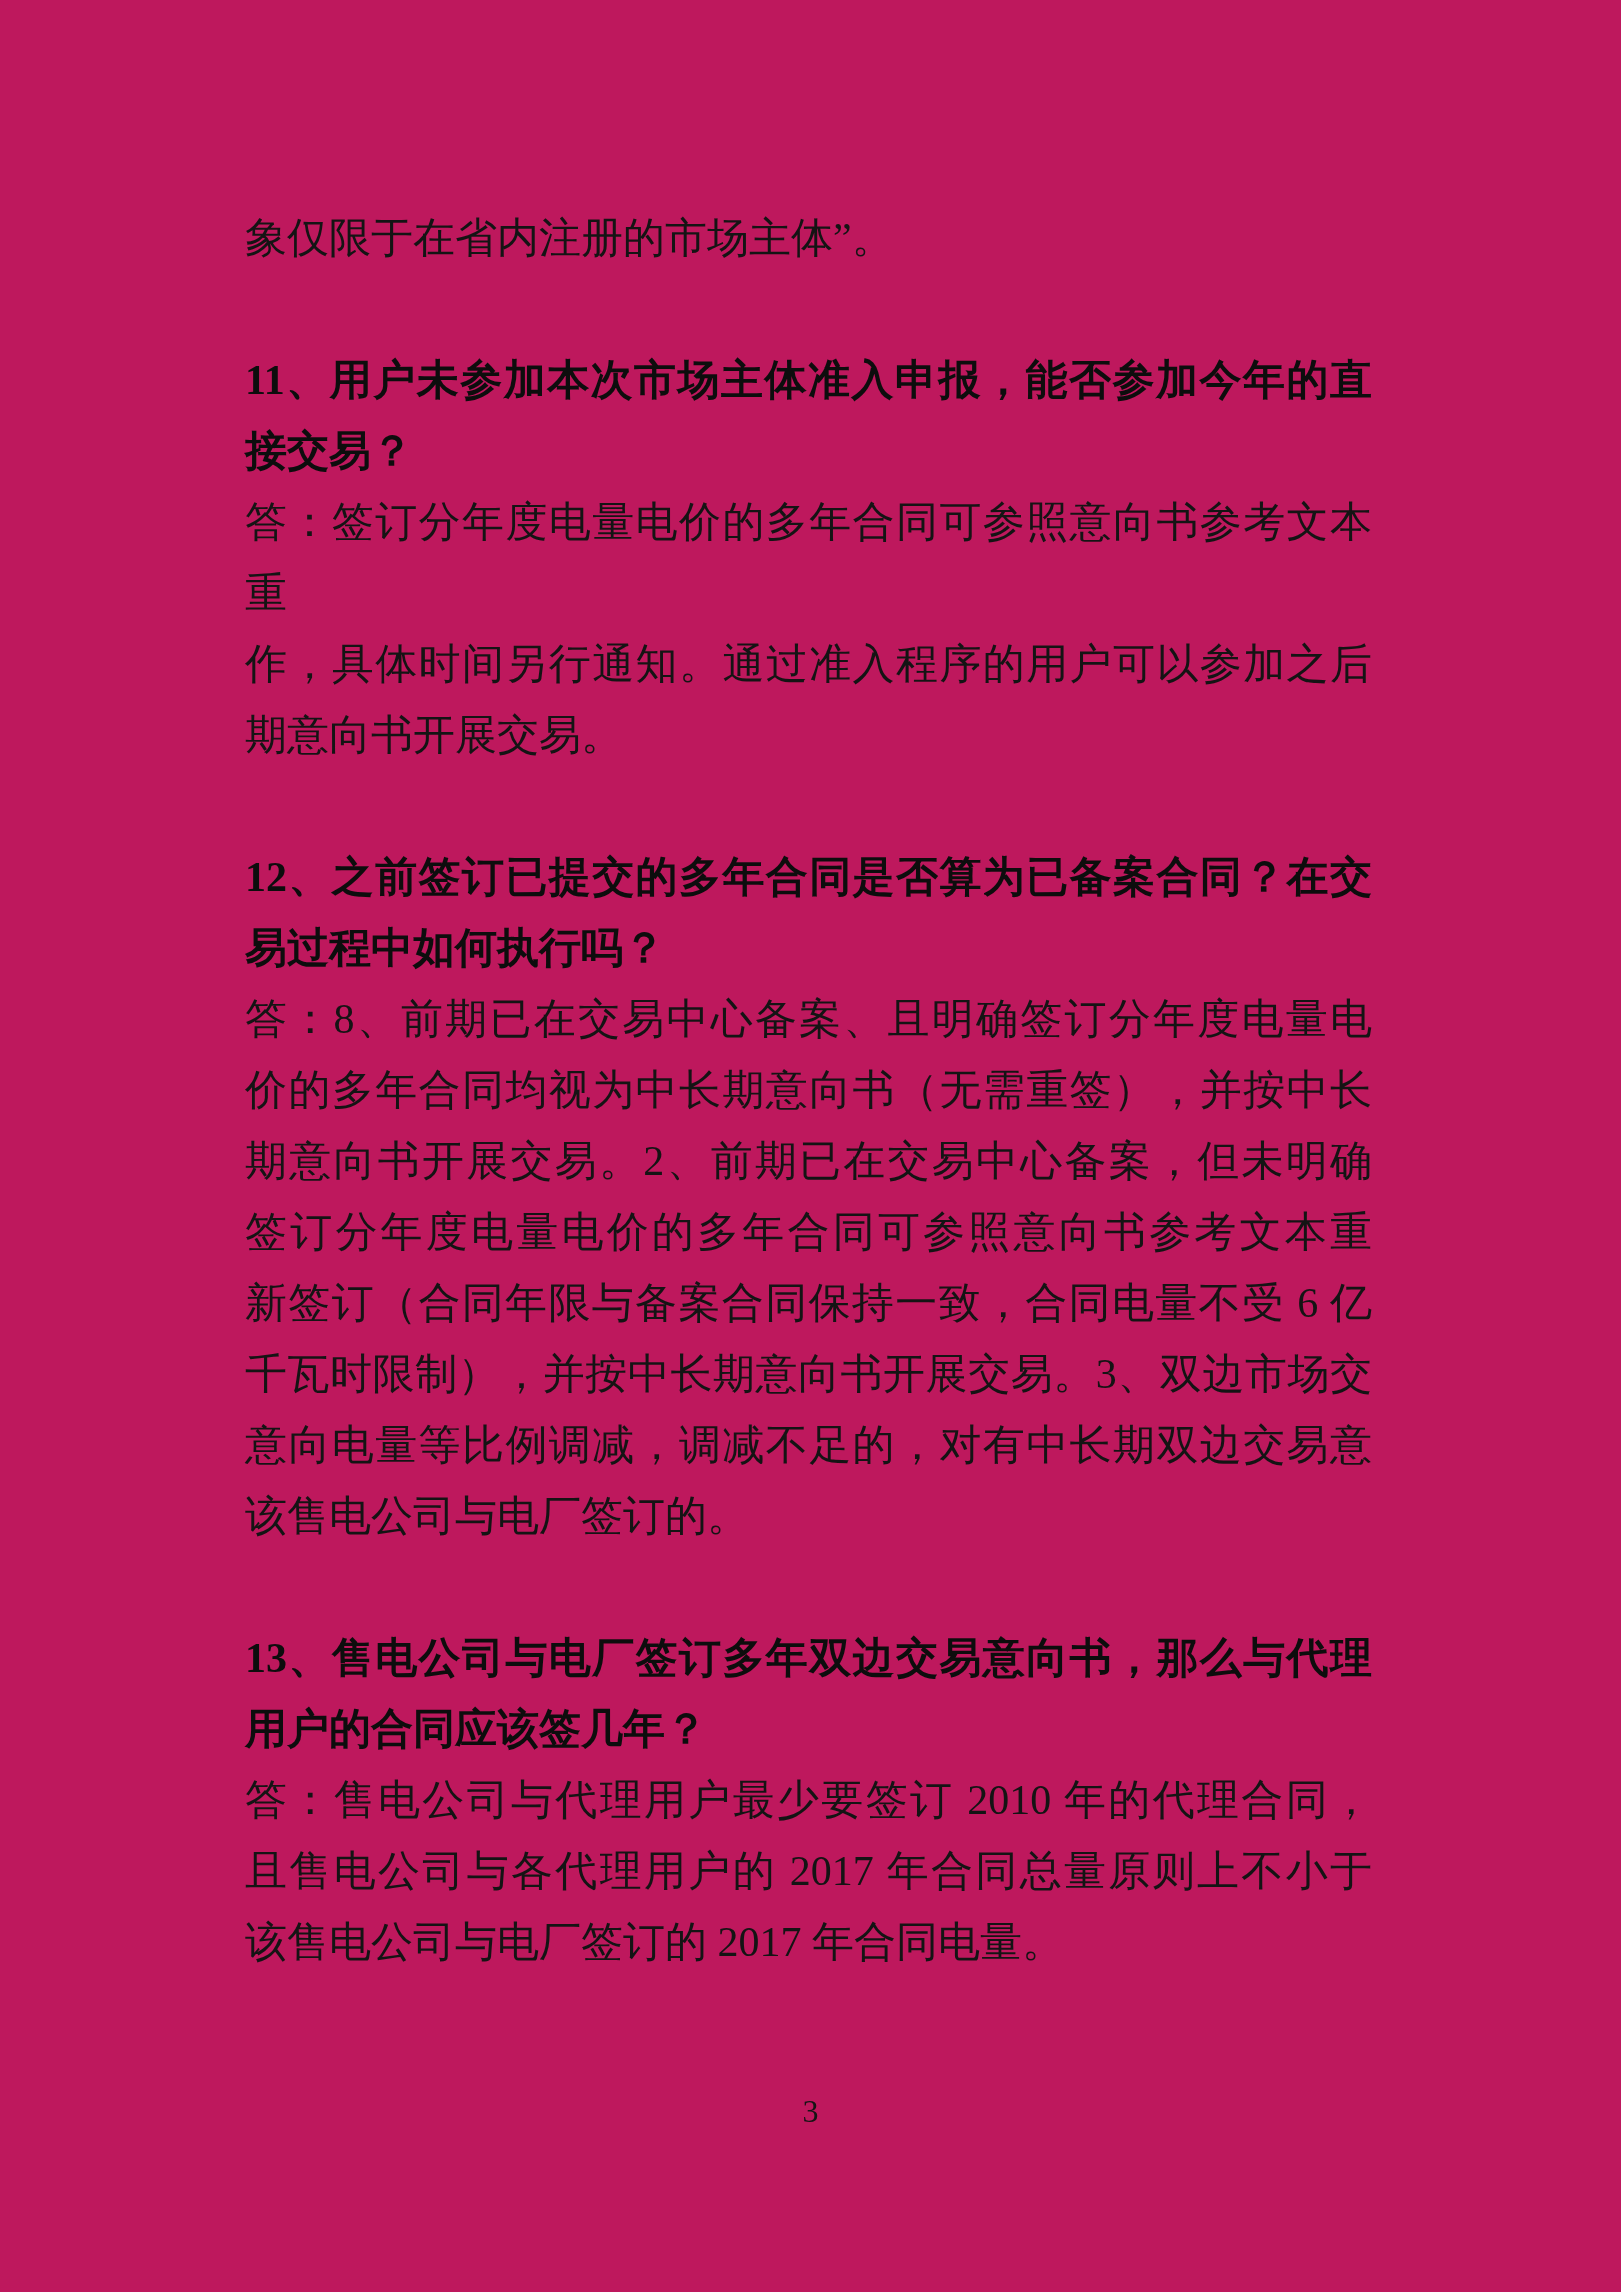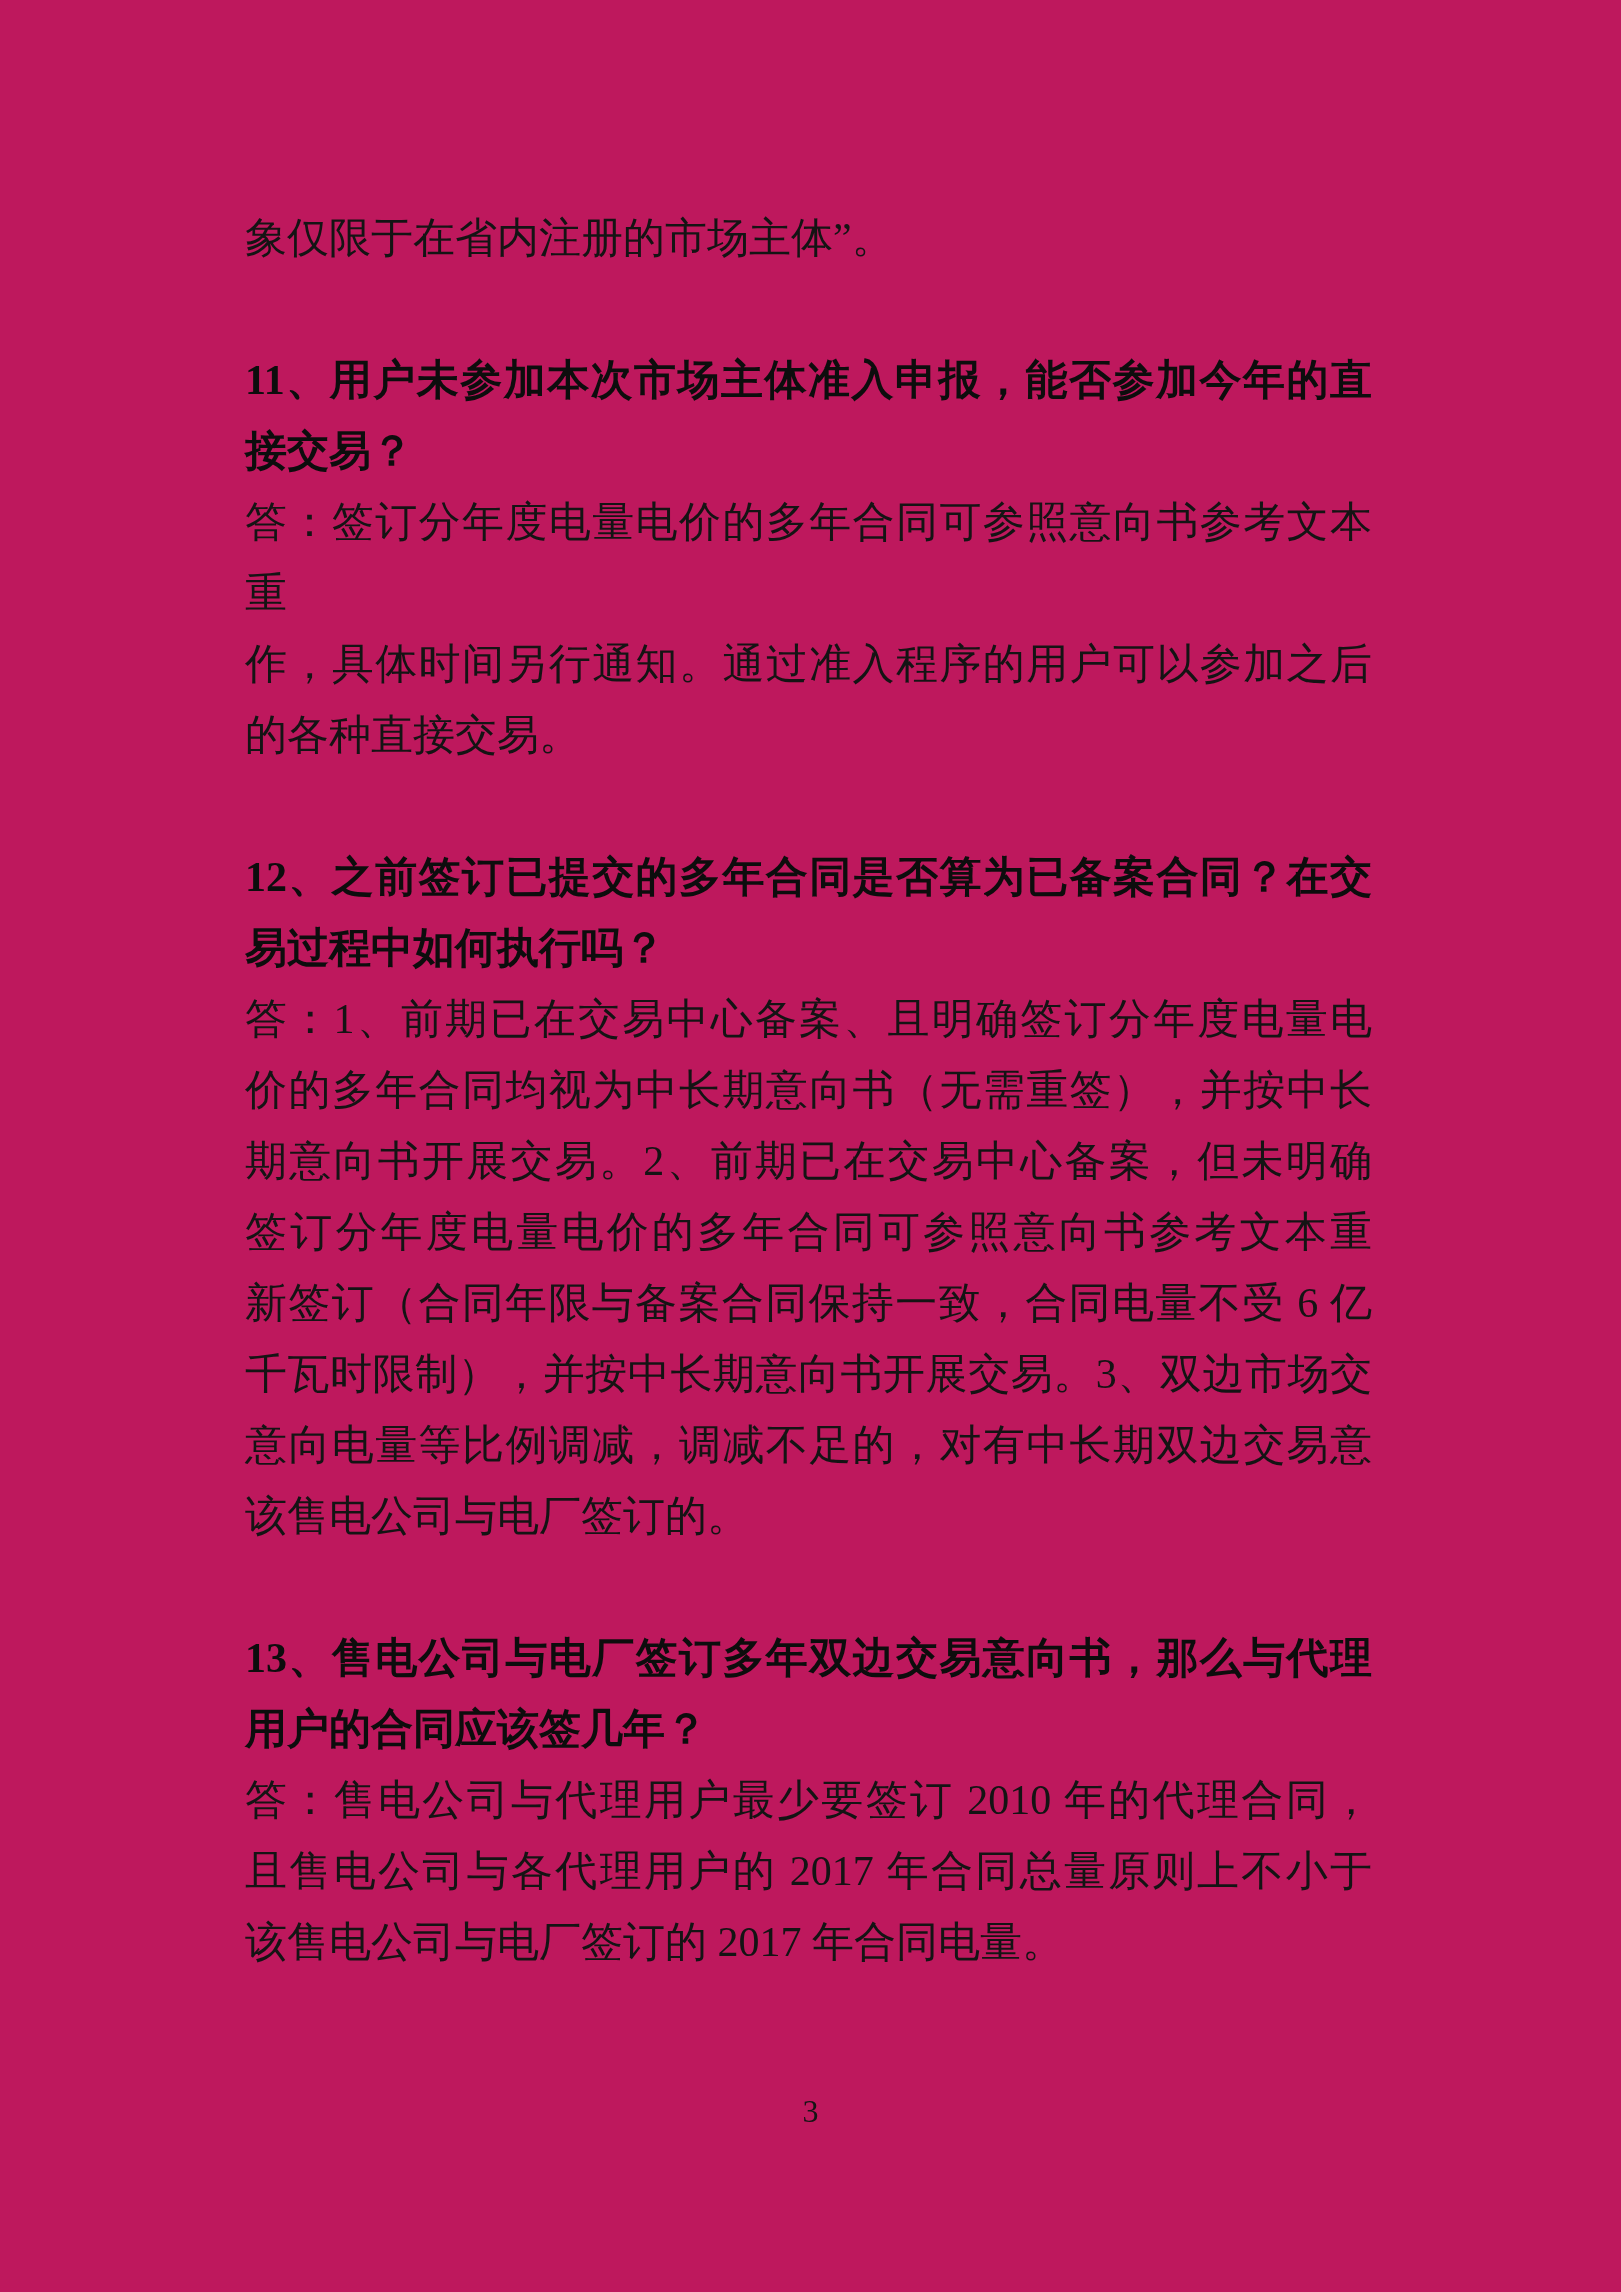--- a/index.html
+++ b/index.html
@@ -69,30 +69,30 @@
       </div>
 
     <div class="para question gap">
         <div class="line">11、用户未参加本次市场主体准入申报，能否参加今年的直</div>
         <div class="line">接交易？</div>
       </div>
 
     <div class="para body">
         <div class="line">答：签订分年度电量电价的多年合同可参照意向书参考文本重</div>
         <div class="line">作，具体时间另行通知。通过准入程序的用户可以参加之后</div>
-        <div class="line">的各种直接交易。</div>
+        <div class="line">期意向书开展交易。</div>
       </div>
 
     <div class="para question gap">
         <div class="line">12、之前签订已提交的多年合同是否算为已备案合同？在交</div>
         <div class="line">易过程中如何执行吗？</div>
       </div>
 
     <div class="para body">
-        <div class="line">答：1、前期已在交易中心备案、且明确签订分年度电量电</div>
+        <div class="line">答：8、前期已在交易中心备案、且明确签订分年度电量电</div>
         <div class="line">价的多年合同均视为中长期意向书（无需重签），并按中长</div>
         <div class="line">期意向书开展交易。2、前期已在交易中心备案，但未明确</div>
         <div class="line">签订分年度电量电价的多年合同可参照意向书参考文本重</div>
         <div class="line">新签订（合同年限与备案合同保持一致，合同电量不受 6 亿</div>
         <div class="line">千瓦时限制），并按中长期意向书开展交易。3、双边市场交</div>
         <div class="line">意向电量等比例调减，调减不足的，对有中长期双边交易意</div>
         <div class="line">该售电公司与电厂签订的。</div>
       </div>
 
     <div class="para question gap">

